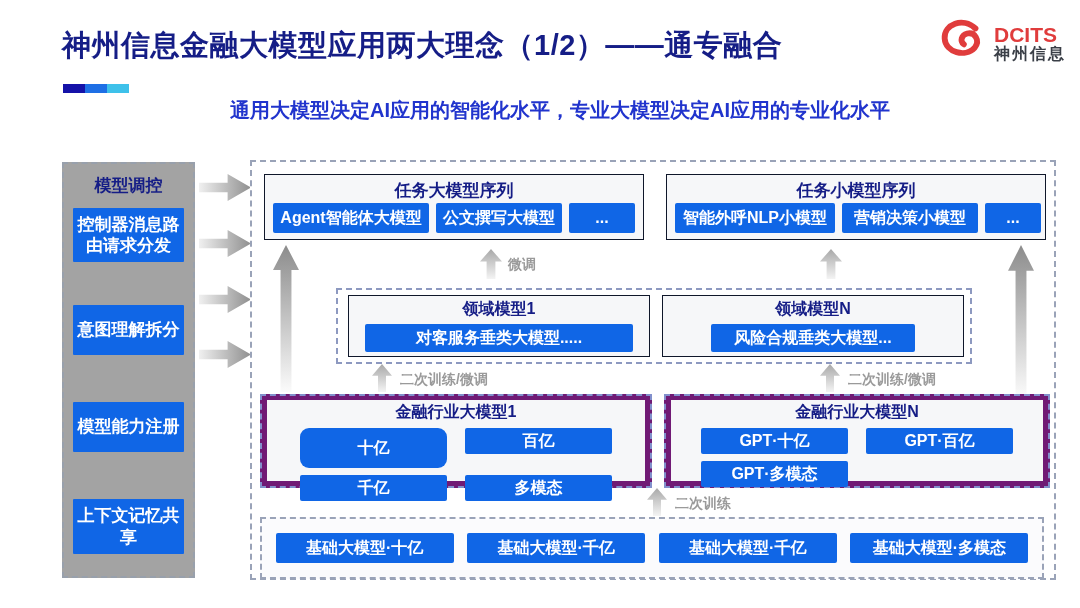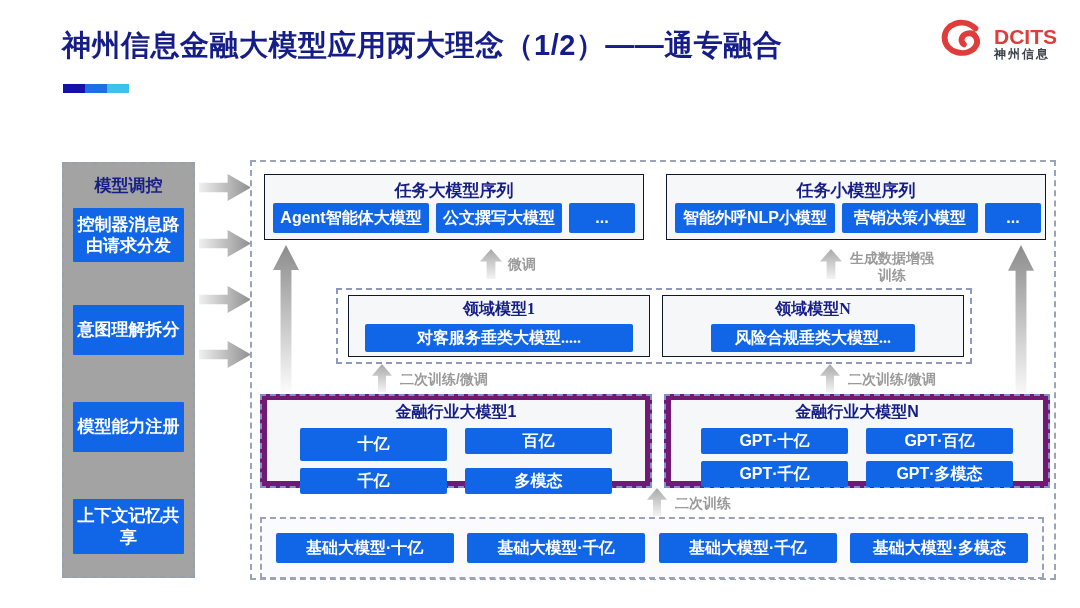--- a/index.html
+++ b/index.html
@@ -5,21 +5,21 @@
   html,body{margin:0;padding:0;background:#fff;}
   #canvas{position:relative;width:1080px;height:608px;background:#ffffff;overflow:hidden;
           font-family:"Liberation Sans","DejaVu Sans",sans-serif;}
   .abs{position:absolute;}
   .navy{color:#151d86;font-weight:bold;}
   .btn{background:#1066e6;color:#ffffff;display:flex;align-items:center;justify-content:center;
        text-align:center;font-weight:600;border-radius:2px;line-height:1.15;}
   .panel{background:#f6f7f9;border:1px solid #0f172a;box-sizing:border-box;}
   .glabel{color:#9a9a9a;font-weight:bold;font-size:14px;line-height:1.2;}
   .dash-outer{border:2px dashed #9aa3b8;box-sizing:border-box;}
-  .dash-mid{border:2px dashed #8d99c0;box-sizing:border-box;font-family:Liberation Serif, serif;}
+  .dash-mid{border:2px dashed #8d99c0;box-sizing:border-box;}
   .dash-ind{border:2px dashed #8290cc;box-sizing:border-box;background:#701a75;}
   .dash-side{border:2px dashed #98a0ac;box-sizing:border-box;}
   .arrow-r{background:linear-gradient(90deg,#f0f0f0,#8f8f8f);
            clip-path:polygon(0 32%,55% 32%,55% 0,100% 50%,55% 100%,55% 68%,0 68%);}
   .arrow-u-tall{background:linear-gradient(180deg,#8c8c8c,#fbfbfb);
            clip-path:polygon(50% 0,100% 17%,71% 17%,71% 100%,29% 100%,29% 17%,0 17%);}
   .arrow-u-small{background:linear-gradient(180deg,#a8a8a8,#f4f4f4);
            clip-path:polygon(50% 0,100% 42%,70% 42%,70% 100%,30% 100%,30% 42%,0 42%);}
   .bar-seg{height:9px;width:22px;display:inline-block;vertical-align:top;}
   .side-btn{background:#1066e6;color:#fff;font-size:17px;font-weight:600;display:flex;
@@ -30,30 +30,31 @@
 <body>
 
 <div id="canvas">
 
   <div class="abs navy" style="left:62px;top:26px;font-size:29px;letter-spacing:0.5px;">神州信息金融大模型应用两大理念（1/2）——通专融合</div>
 
   <div class="abs" style="left:63px;top:84px;font-size:0;">
     <span class="bar-seg" style="background:#1512A8;"></span><span class="bar-seg" style="background:#1E6FE5;"></span><span class="bar-seg" style="background:#3EC1EA;"></span>
   </div>
 
+  <div class="abs" style="left:120px;top:97px;width:880px;text-align:center;font-size:20px;font-weight:bold;color:#2134cd;">通用大模型决定AI应用的智能化水平，专业大模型决定AI应用的专业化水平</div>
 
   <div class="abs" style="left:938px;top:18px;width:130px;display:flex;align-items:center;gap:6px;">
     <span style="display:inline-block;">
       <svg width="50" height="46" viewBox="0 0 60 52">
         <path d="M45 11 C 30 -3, 7 6, 8 23 C 9 40, 33 46, 44 34 C 51 25, 44 15, 35 17 C 28 19, 26 26, 31 30" fill="none" stroke="#E03C3C" stroke-width="7" stroke-linecap="round"></path>
       </svg>
     </span>
     <span style="display:flex;flex-direction:column;line-height:1.05;">
       <span style="color:#E03C3C;font-weight:bold;font-size:21px;">DCITS</span>
-      <span style="color:#3a3f47;font-weight:bold;font-size:12px;letter-spacing:2px;">神州信息</span>
+      <span style="color:#3a3f47;font-weight:bold;font-size:16px;letter-spacing:2px;">神州信息</span>
     </span>
   </div>
 
   <div class="abs dash-side" style="left:62px;top:162px;width:133px;height:416px;background:#a3a3a3;">
     <div class="abs navy" style="left:0;right:0;top:10px;text-align:center;font-size:17px;">模型调控</div>
     <div class="abs side-btn" style="left:9px;right:9px;top:44px;height:54px;">控制器消息路由请求分发</div>
     <div class="abs side-btn" style="left:9px;right:9px;top:141px;height:50px;">意图理解拆分</div>
     <div class="abs side-btn" style="left:9px;right:9px;top:238px;height:50px;">模型能力注册</div>
     <div class="abs side-btn" style="left:9px;right:9px;top:335px;height:55px;">上下文记忆共享</div>
   </div>
@@ -83,21 +84,20 @@
       </div>
     </div>
 
     <div class="abs arrow-u-tall" style="left:21px;top:83px;width:26px;height:147px;"></div>
     <div class="abs arrow-u-tall" style="left:756px;top:83px;width:26px;height:152px;"></div>
 
     <div class="abs arrow-u-small" style="left:228px;top:87px;width:22px;height:30px;"></div>
     <div class="abs glabel" style="left:256px;top:94px;">微调</div>
 
     <div class="abs arrow-u-small" style="left:568px;top:87px;width:22px;height:30px;"></div>
-    <div class="abs glabel" style="left:594px;top:88px;width:92px;text-align:center;">生成数据增强训练</div>
 
     <div class="abs dash-mid" style="left:84px;top:126px;width:636px;height:76px;background:#fff;">
       <div class="abs panel" style="left:10px;top:5px;width:302px;height:62px;">
         <div class="navy" style="text-align:center;font-size:16px;margin-top:3px;">领域模型1</div>
         <div class="btn" style="width:268px;height:28px;font-size:16px;margin:4px auto 0;">对客服务垂类大模型.....</div>
       </div>
       <div class="abs panel" style="left:324px;top:5px;width:302px;height:62px;">
         <div class="navy" style="text-align:center;font-size:16px;margin-top:3px;">领域模型N</div>
         <div class="btn" style="width:204px;height:28px;font-size:16px;margin:4px auto 4px;">风险合规垂类大模型...</div>
       </div>
@@ -105,35 +105,34 @@
 
     <div class="abs arrow-u-small" style="left:120px;top:202px;width:20px;height:28px;"></div>
     <div class="abs glabel" style="left:148px;top:209px;">二次训练/微调</div>
     <div class="abs arrow-u-small" style="left:568px;top:202px;width:20px;height:28px;"></div>
     <div class="abs glabel" style="left:596px;top:209px;">二次训练/微调</div>
 
     <div class="abs dash-ind" style="left:8px;top:232px;width:392px;height:94px;">
       <div class="panel" style="position:absolute;left:5px;top:4px;right:5px;bottom:5px;border:none;">
         <div class="navy" style="text-align:center;font-size:16px;margin-top:2px;">金融行业大模型1</div>
         <div style="width:312px;margin:5px auto 0;display:flex;flex-wrap:wrap;column-gap:18px;row-gap:7px;">
-          <div class="btn" style="width:147px;height:33px;font-size:16px;">十亿</div>
+          <div class="btn" style="width:147px;height:40px;font-size:16px;border-radius:9px;">十亿</div>
           <div class="btn" style="width:147px;height:26px;font-size:16px;">百亿</div>
           <div class="btn" style="width:147px;height:26px;font-size:16px;">千亿</div>
           <div class="btn" style="width:147px;height:26px;font-size:16px;">多模态</div>
         </div>
       </div>
     </div>
 
     <div class="abs dash-ind" style="left:412px;top:232px;width:386px;height:94px;">
       <div class="panel" style="position:absolute;left:5px;top:4px;right:5px;bottom:5px;border:none;">
         <div class="navy" style="text-align:center;font-size:16px;margin-top:2px;">金融行业大模型N</div>
         <div style="width:312px;margin:5px auto 0;display:flex;flex-wrap:wrap;column-gap:18px;row-gap:7px;">
           <div class="btn" style="width:147px;height:26px;font-size:16px;">GPT·十亿</div>
           <div class="btn" style="width:147px;height:26px;font-size:16px;">GPT·百亿</div>
-          <div class="btn" style="width:147px;height:26px;font-size:16px;">GPT·千亿</div>
           <div class="btn" style="width:147px;height:26px;font-size:16px;">GPT·多模态</div>
         </div>
       </div>
     </div>
 
     <div class="abs arrow-u-small" style="left:395px;top:326px;width:20px;height:28px;"></div>
     <div class="abs glabel" style="left:423px;top:333px;">二次训练</div>
 
     <div class="abs dash-outer" style="left:8px;top:355px;width:784px;height:62px;background:#fbfbfd;display:flex;align-items:center;justify-content:space-evenly;">
       <div class="btn" style="width:178px;height:30px;font-size:16px;">基础大模型·十亿</div>

